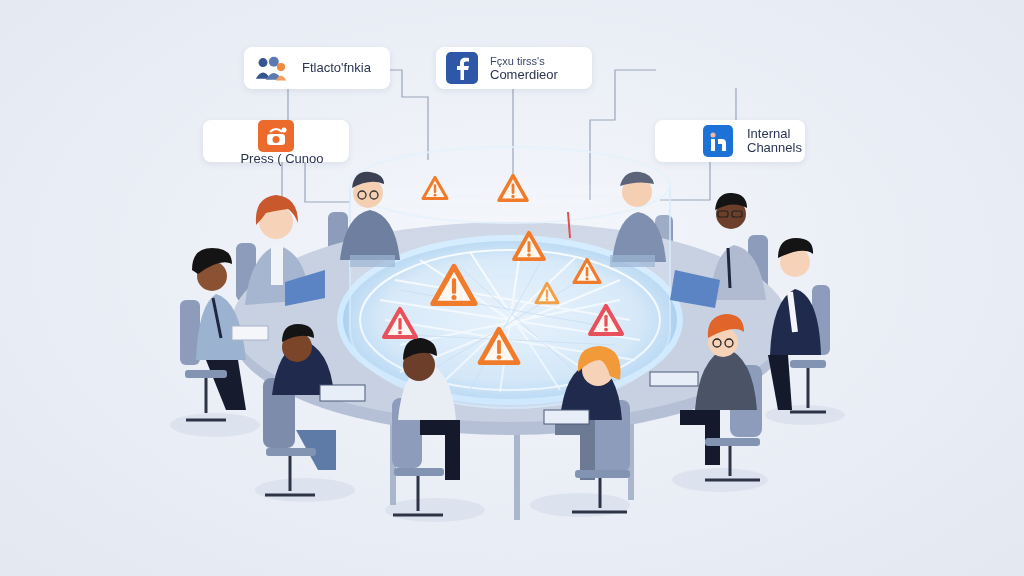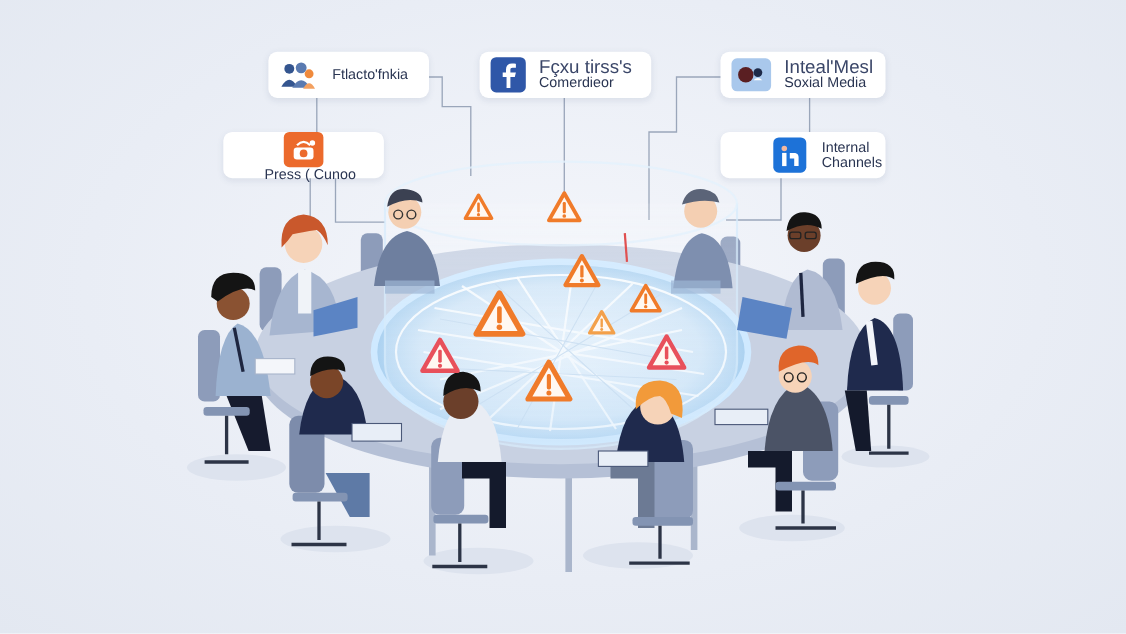--- a/index.html
+++ b/index.html
@@ -4,21 +4,21 @@
 <style>
   html,body{margin:0;padding:0;}
   body{width:1024px;height:576px;overflow:hidden;position:relative;
        background:radial-gradient(ellipse at 50% 45%, #f4f6fb 0%, #e9edf5 60%, #e3e8f1 100%);
        font-family:"Liberation Sans", sans-serif;}
   .scene{position:absolute;left:0;top:0;width:1024px;height:576px;}
   .card{position:absolute;background:#fff;border-radius:8px;box-shadow:0 2px 6px rgba(60,80,120,0.10);
         display:flex;align-items:center;height:42px;box-sizing:border-box;padding:0 10px;}
   .card .ico{width:36px;height:30px;border-radius:5px;display:flex;align-items:center;justify-content:center;flex:none;}
   .card .txt{margin-left:12px;color:#2a3552;font-size:13px;line-height:14px;}
-  .card .txt .sm{font-size:17px;color:#3a4668;display:block;}
+  .card .txt .sm{font-size:11px;color:#3a4668;display:block;}
   .lines{position:absolute;left:0;top:0;}
 </style>
 </head>
 <body>
 
 <div class="scene">
 
   <svg class="lines" width="1024" height="576">
     <g fill="none" stroke="#9aa6ba" stroke-width="1.2">
       <path d="M288 88 V120"></path>
@@ -51,33 +51,20 @@
       <svg width="20" height="24" viewBox="0 0 20 24">
           <path d="M12 24 V14 h4 l1-4 h-5 V7.5 c0-1.2.4-2 2-2 h3 V2 c-.6-.1-2-.3-3.6-.3-3.6 0-5.4 2-5.4 5.6 V10 H5 v4 h3.5 v10z" fill="#fff"></path>
         </svg>
     </div>
     <div class="txt">
       <span class="sm">Fçxu tirss's</span>
       <span>Comerdieor</span>
     </div>
   </div>
 
-  <div class="card" style="left:655px;top:47px;width:150px;">
-    <div class="ico" style="background:#a9c8ec;width:36px;height:30px;border-radius:5px;">
-      <svg width="30" height="22" viewBox="0 0 30 22">
-          <circle cx="10" cy="11" r="7" fill="#5a1f22"></circle>
-          <circle cx="21" cy="9" r="4" fill="#1e2a48"></circle>
-          <path d="M17 16 q4-4 8 0z" fill="#fff"></path>
-        </svg>
-    </div>
-    <div class="txt">
-      <span class="sm">Inteal'Mesl</span>
-      <span>Soxial Media</span>
-    </div>
-  </div>
 
   <div class="card" style="left:203px;top:120px;width:146px;flex-direction:column;">
     <div class="ico" style="background:#ec6a2c;width:36px;height:32px;">
       <svg width="26" height="24" viewBox="0 0 26 24">
           <path d="M7 8 q6-6 12 0" stroke="#fff" stroke-width="2" fill="none"></path>
           <rect x="4" y="10" width="18" height="11" rx="3" fill="#fff"></rect>
           <circle cx="13" cy="15.5" r="3.5" fill="#ec6a2c"></circle>
           <circle cx="21" cy="6" r="2.5" fill="#fff"></circle>
         </svg>
     </div>

